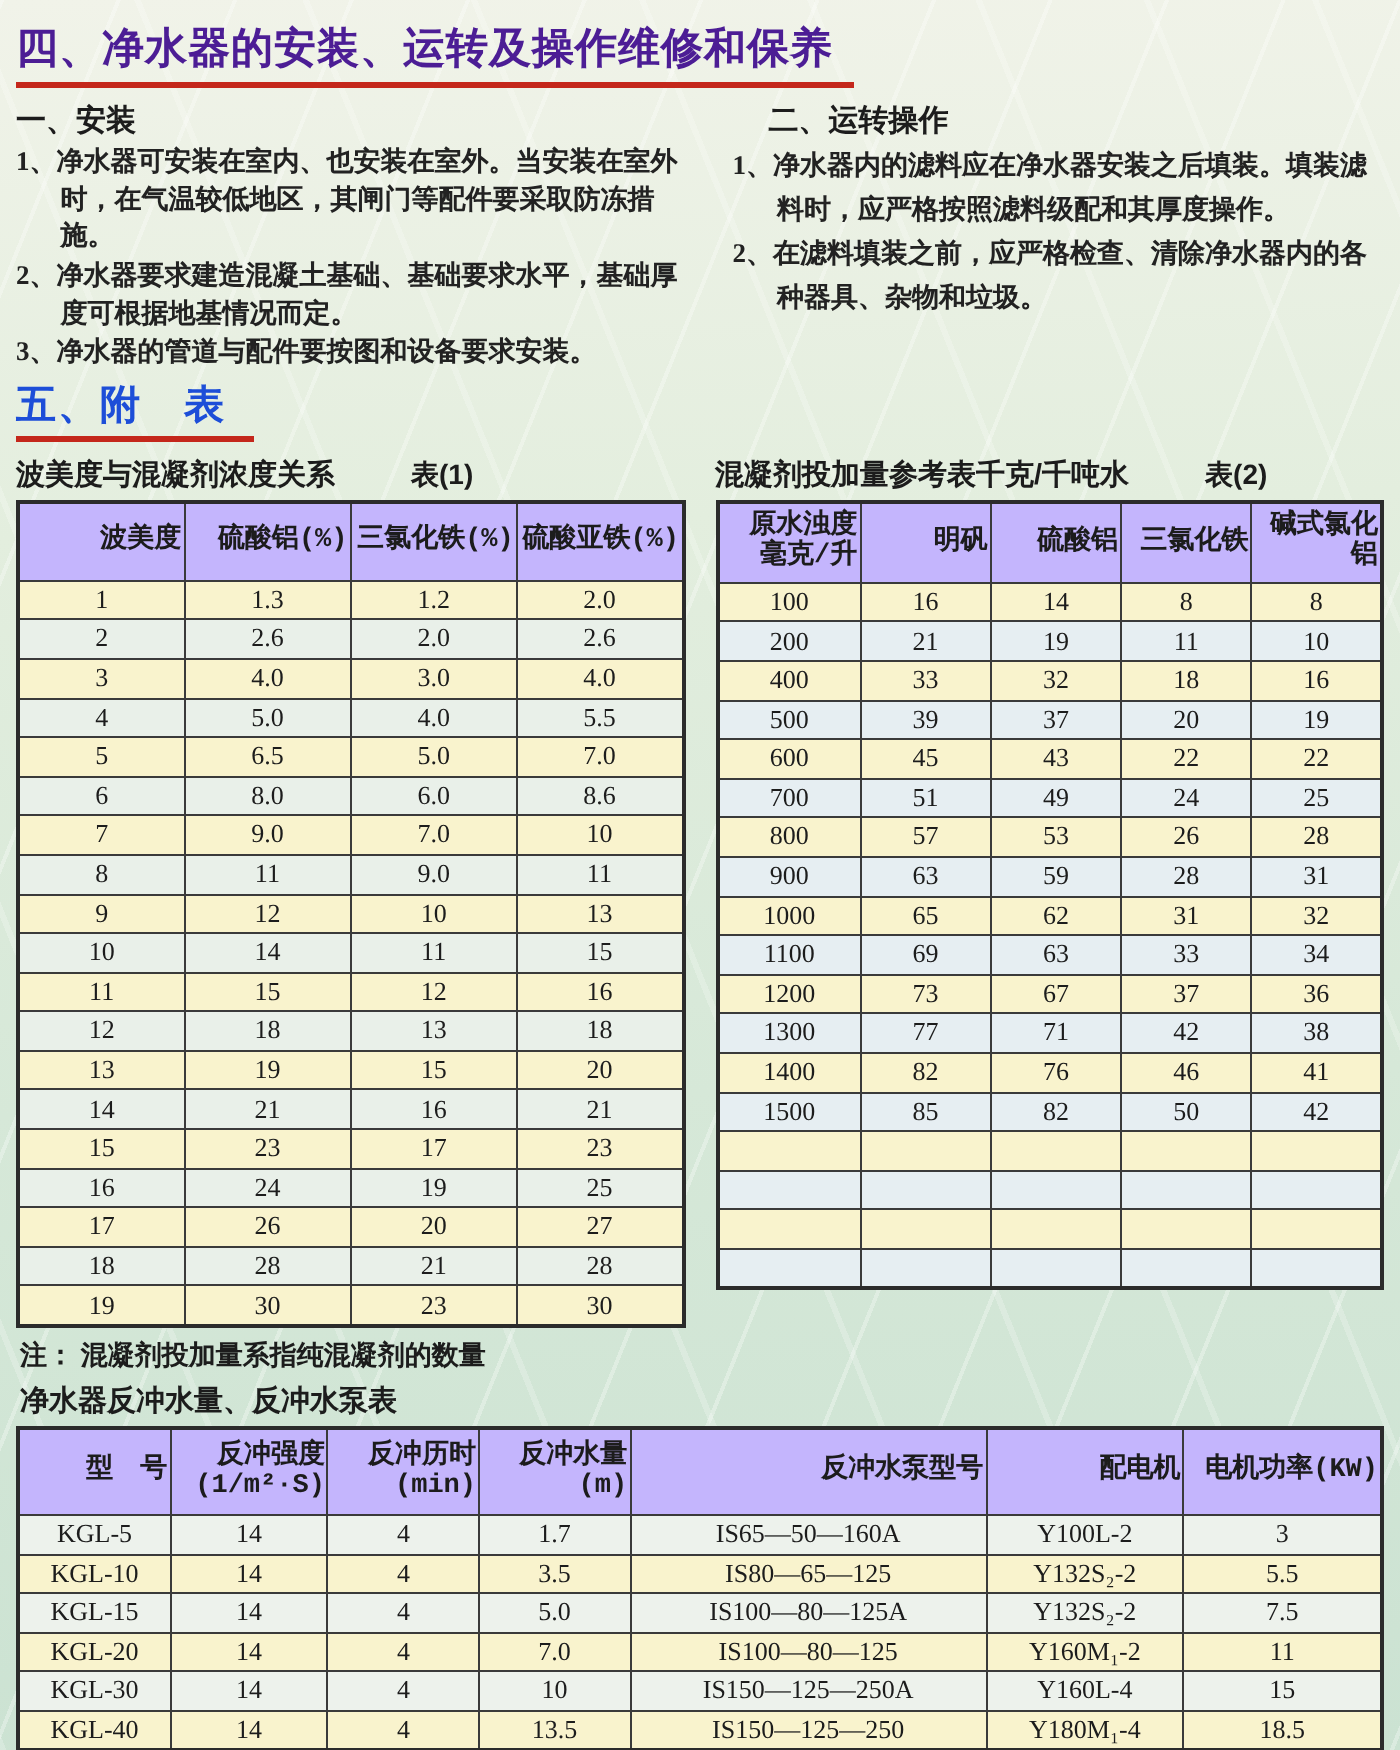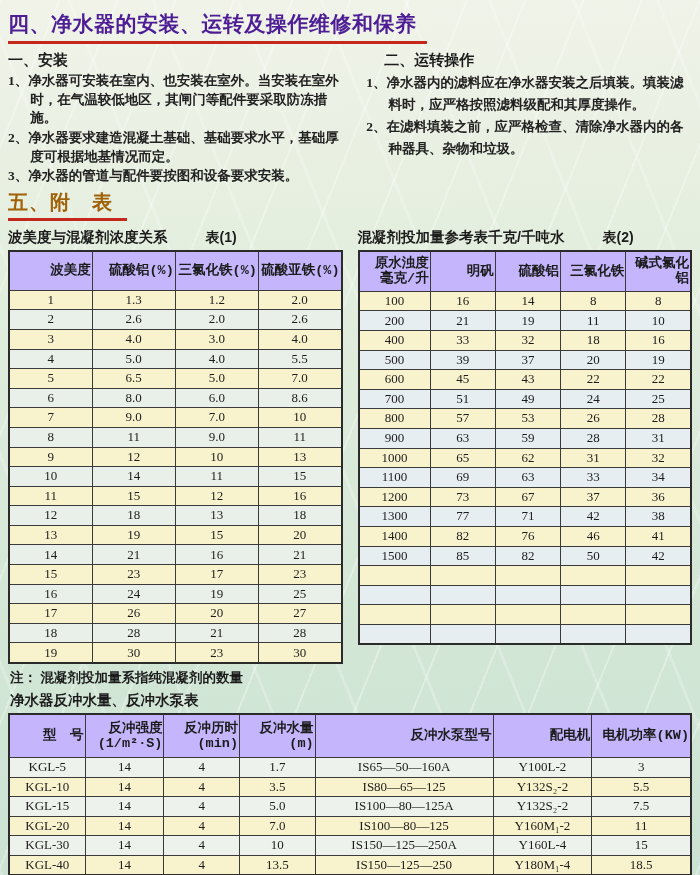--- a/index.html
+++ b/index.html
@@ -18,21 +18,21 @@
   .main-title{
     display:inline-block;
     font-family:"Liberation Sans","DejaVu Sans",sans-serif;
     font-weight:bold;font-size:21px;color:#4c1d95;
     border-bottom:3px solid #c4271b;padding:2px 10px 3px 0;margin:2px 0 6px 0;
     letter-spacing:.5px;
   }
   .appendix-title{
     display:inline-block;
     font-family:"Liberation Sans","DejaVu Sans",sans-serif;
-    font-weight:bold;font-size:20px;color:#a16207;
+    font-weight:bold;font-size:20px;color:#1d4ed8;
     border-bottom:3px solid #c4271b;padding:0 14px 2px 0;margin:2px 0 4px 0;
     letter-spacing:1px;
   }
   .cols{display:flex;gap:14px;}
   .col-left{width:50.5%;}
   .col-right{width:49.5%;padding-left:6px;box-sizing:border-box;}
   .sec-heading{
     font-family:"Liberation Sans","DejaVu Sans",sans-serif;
     font-weight:bold;font-size:15px;margin:1px 0 2px 0;
   }

